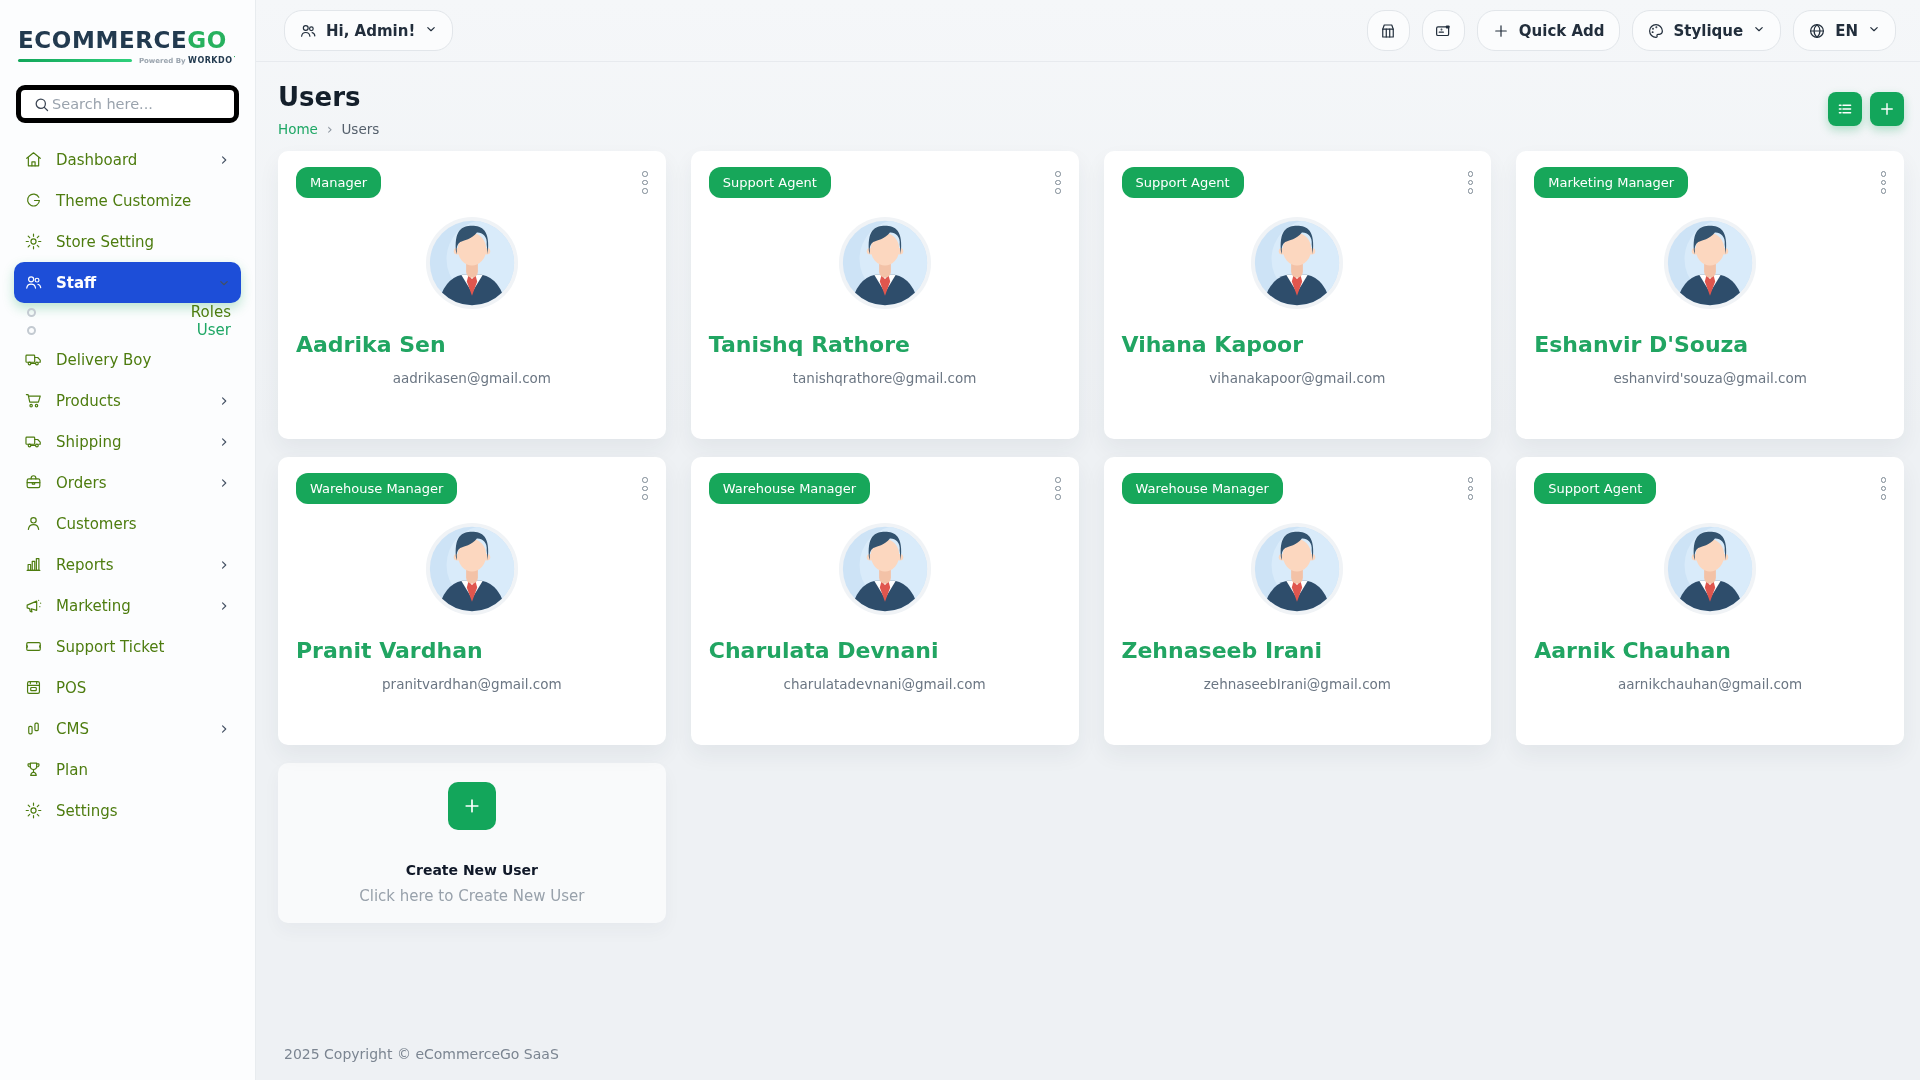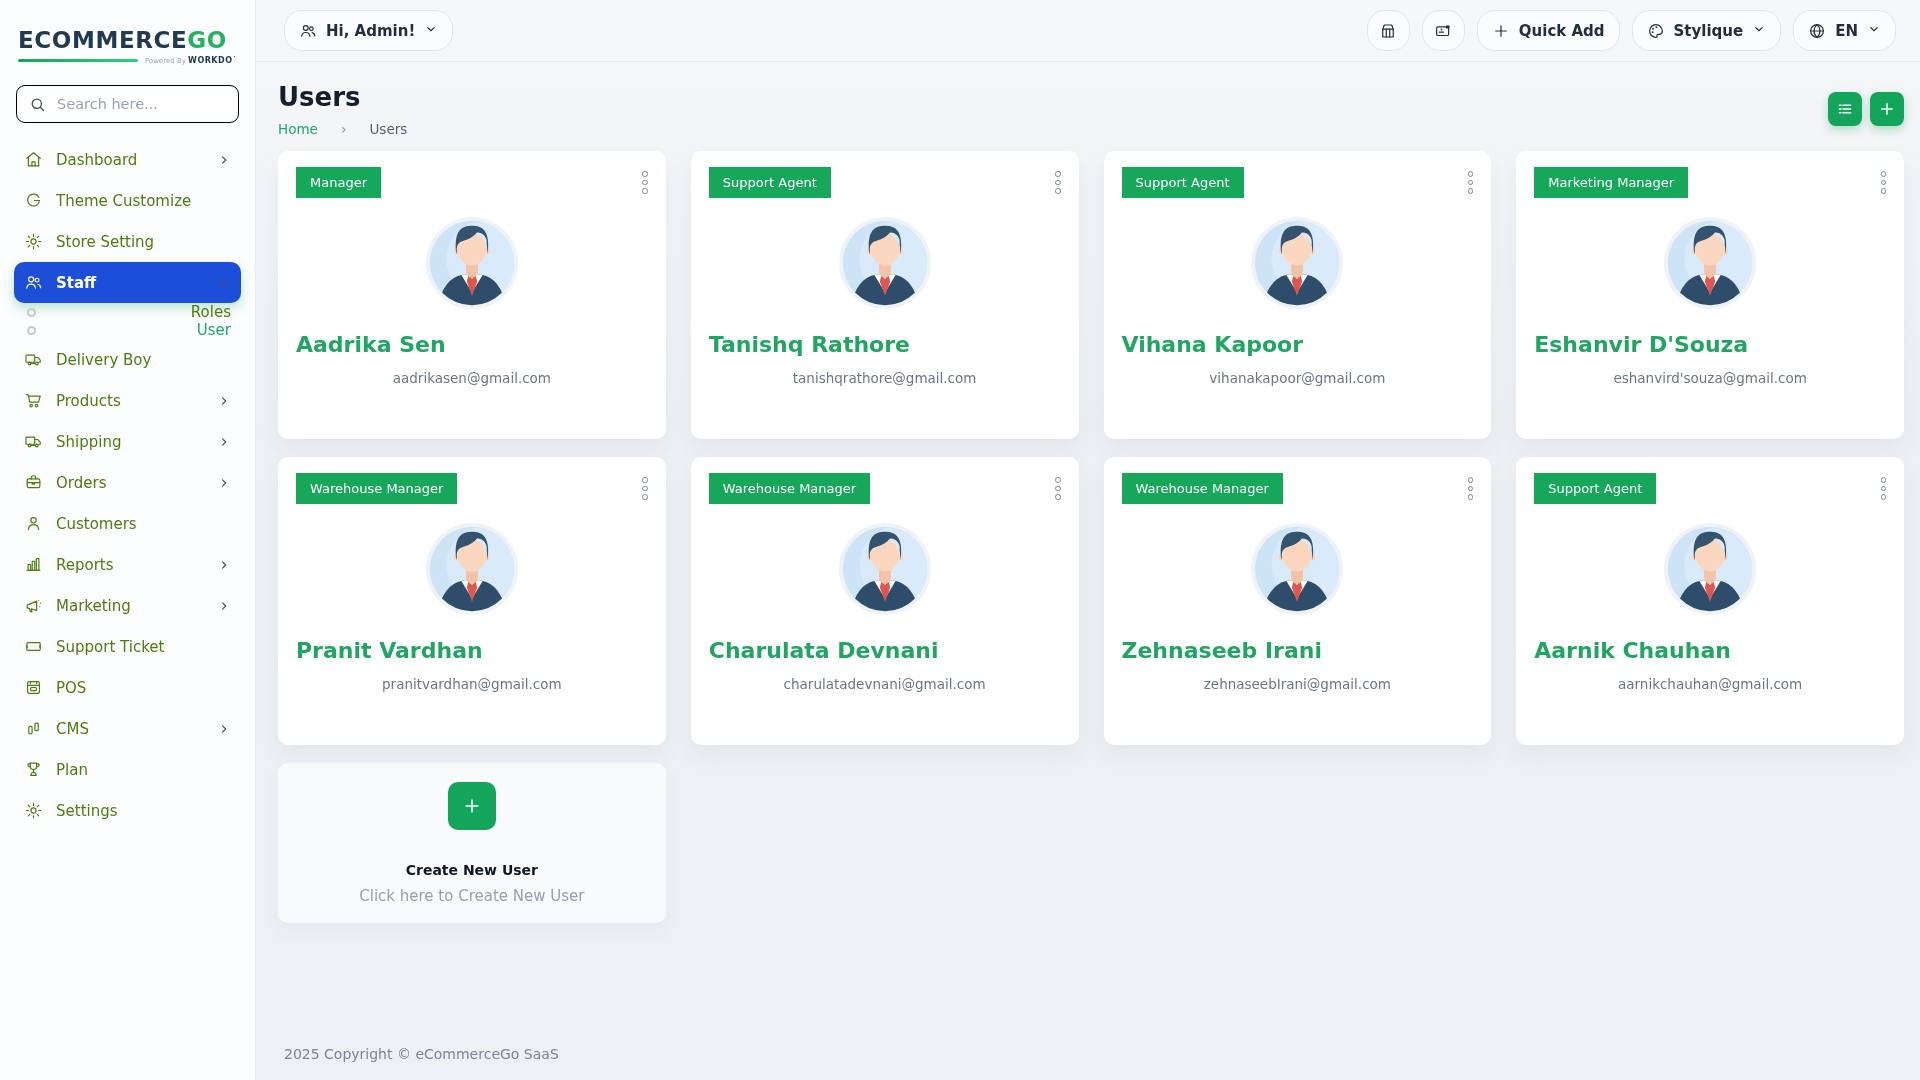--- a/index.html
+++ b/index.html
@@ -10,25 +10,25 @@
     font-family:"DejaVu Sans","Liberation Sans",sans-serif;
   }
   
   .sidebar { width:256px; min-width:256px; background:#fcfdfe; border-right:1px solid #e8ecef;
              display:flex; flex-direction:column; }
   .logo-wrap { padding:27px 18px 4px; }
   .logo-text { font-size:23px; font-weight:800; letter-spacing:.6px; color:#223a4f; cursor:pointer; }
   .logo-go { color:#27b15e; }
   .logo-sub { display:flex; align-items:center; gap:7px; margin-top:3px; }
   .logo-line { flex:1; height:3px; border-radius:2px; background:linear-gradient(90deg,#12a65a,#2fd07c); }
-  .powered { font-size:7px; color:#9aa4ae; white-space:nowrap; }
+  .powered { font-size:7px; color:#9aa4ae; white-space:nowrap;font-weight:bold; }
   .powered b { color:#223a4f; font-size:8px; letter-spacing:.5px; }
   .powered b i { font-style:normal; color:#27b15e; }
-  .search-box { margin:16px 16px 6px; height:38px; background:#fff; border:1px solid #000000;
-                border-radius:9px; display:flex; align-items:center; gap:9px; padding:0 12px; }
+  .search-box { margin:16px 16px 6px; height:38px; background:#fff; border:5px solid #000000;
+                border-radius:9px; display:flex; align-items:center; padding:0 12px; }
   .search-box svg { width:17px; height:17px; fill:none; stroke:#3c4654; stroke-width:1.8;
                     stroke-linecap:round; flex:none; }
   .search-box input { border:none; outline:none; background:transparent; width:100%;
                       font-size:14.5px; color:#44505e; font-family:inherit; }
   .search-box input::placeholder { color:#9aa3ad; }
   .nav { flex:1; padding:10px 14px 0; overflow:hidden; }
   .nav-item { display:flex; align-items:center; gap:13px; padding:11px 10px; border-radius:10px;
               font-size:15px; color:#4d7c0f; cursor:pointer; }
   .nav-item .nicon { display:flex; }
   .nav-item svg { width:19px; height:19px; fill:none; stroke:currentColor; stroke-width:1.5;
@@ -51,33 +51,33 @@
          font-size:15px; font-weight:600; color:#222e3c; cursor:pointer; font-family:inherit; }
   .btn svg { width:18px; height:18px; fill:none; stroke:currentColor; stroke-width:1.6;
              stroke-linecap:round; stroke-linejoin:round; flex:none; }
   .btn .small-chev svg { width:14px; height:14px; stroke-width:2; }
   .icon-btn { width:43px; padding:0; justify-content:center; }
   .topbar-right { display:flex; align-items:center; gap:12px; }
   
   .content { flex:1; display:flex; flex-direction:column; padding:16px 16px 0 22px; overflow:hidden; }
   .page-head { display:flex; justify-content:space-between; align-items:flex-start; padding-top:4px; }
   .page-title { font-size:26px; font-weight:700; color:#141f2b; margin:0; }
-  .breadcrumb { margin-top:9px; font-size:13.5px; color:#55606c; display:flex; align-items:center; gap:23px; }
+  .breadcrumb { margin-top:9px; font-size:13.5px; color:#55606c; display:flex; align-items:center; gap:9px; }
   .crumb-home { color:#1ea765; text-decoration:none; cursor:pointer; }
   .crumb-sep { color:#8b949e; font-size:14px; }
   .head-actions { display:flex; gap:8px; margin-top:10px; }
   .gbtn { width:34px; height:34px; border-radius:8px; background:#13a65b; border:none; cursor:pointer;
           display:flex; align-items:center; justify-content:center;
           box-shadow:0 4px 10px rgba(19,166,91,.3); }
   .gbtn svg { width:18px; height:18px; fill:none; stroke:#fff; stroke-width:1.9; stroke-linecap:round; }
   .grid { display:grid; grid-template-columns:repeat(4,1fr); column-gap:25px; row-gap:18px; margin-top:14px; }
   .card { background:#fff; border-radius:10px; box-shadow:0 10px 22px rgba(40,52,72,.06);
           padding:16px 18px; position:relative; height:288px; }
   .badge { display:inline-block; background:#17a75a; color:#fff; font-size:13px;
-           padding:8px 14px; border-radius:0; }
+           padding:8px 14px; border-radius:12px; }
   .menu-dots { position:absolute; top:16px; right:14px; display:flex; flex-direction:column;
                gap:3px; padding:4px; cursor:pointer; }
   .menu-dots i { width:5.5px; height:5.5px; border:1.5px solid #7d8994; border-radius:50%; display:block; }
   .avatar { width:98px; height:98px; margin:16px auto 0; display:block; }
   .uname { text-align:left; font-size:22px; font-weight:600; color:#21a562; margin-top:20px; cursor:pointer; }
   .uemail { text-align:center; font-size:13.5px; color:#6b7683; margin-top:13px; }
   .create-card { height:160px; background:rgba(255,255,255,.62);
                  box-shadow:0 8px 18px rgba(40,52,72,.04); border-radius:10px;
                  display:flex; flex-direction:column; align-items:center; justify-content:center; cursor:pointer; }
   .create-plus { width:48px; height:48px; border-radius:10px; background:#13a65b; border:none;

